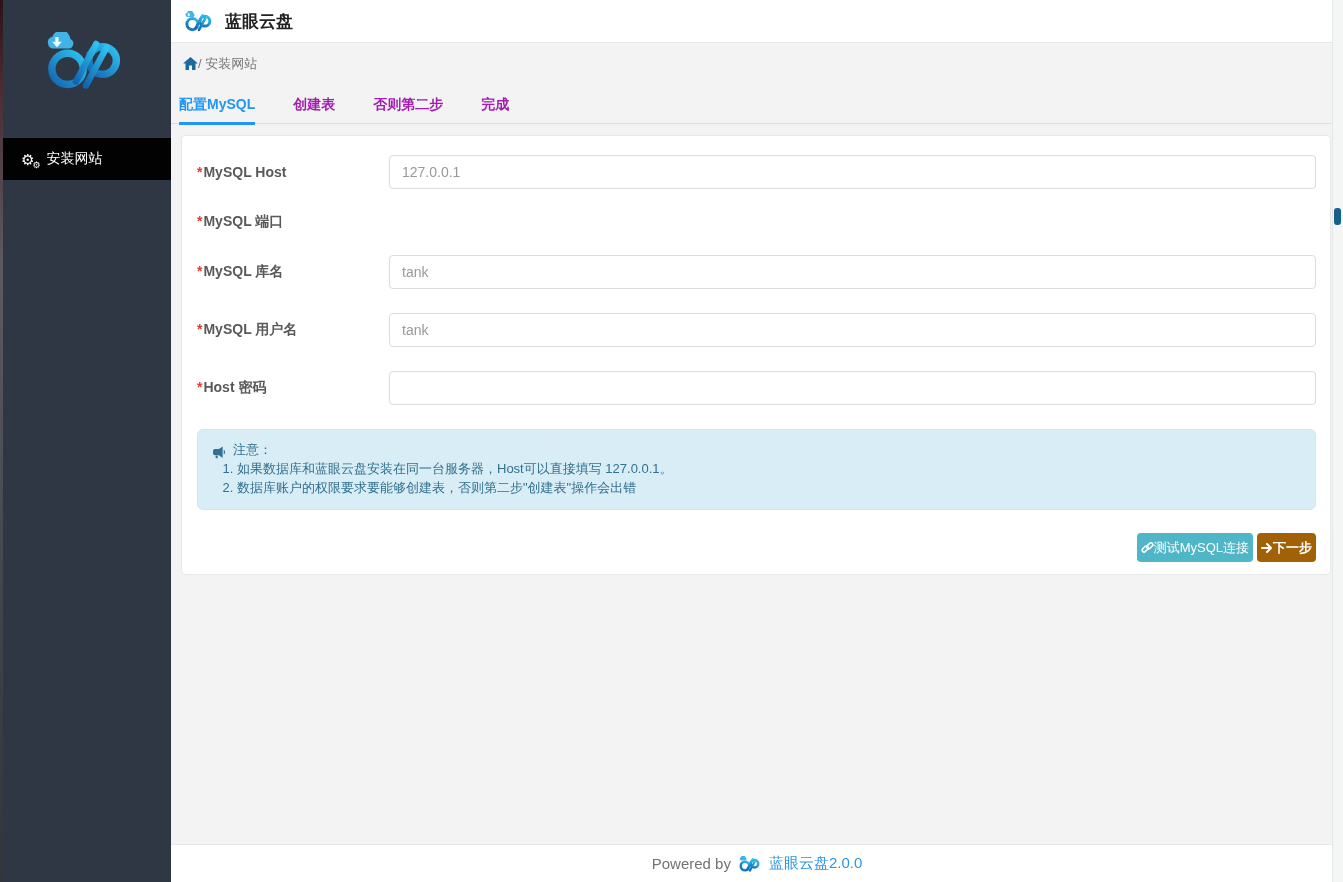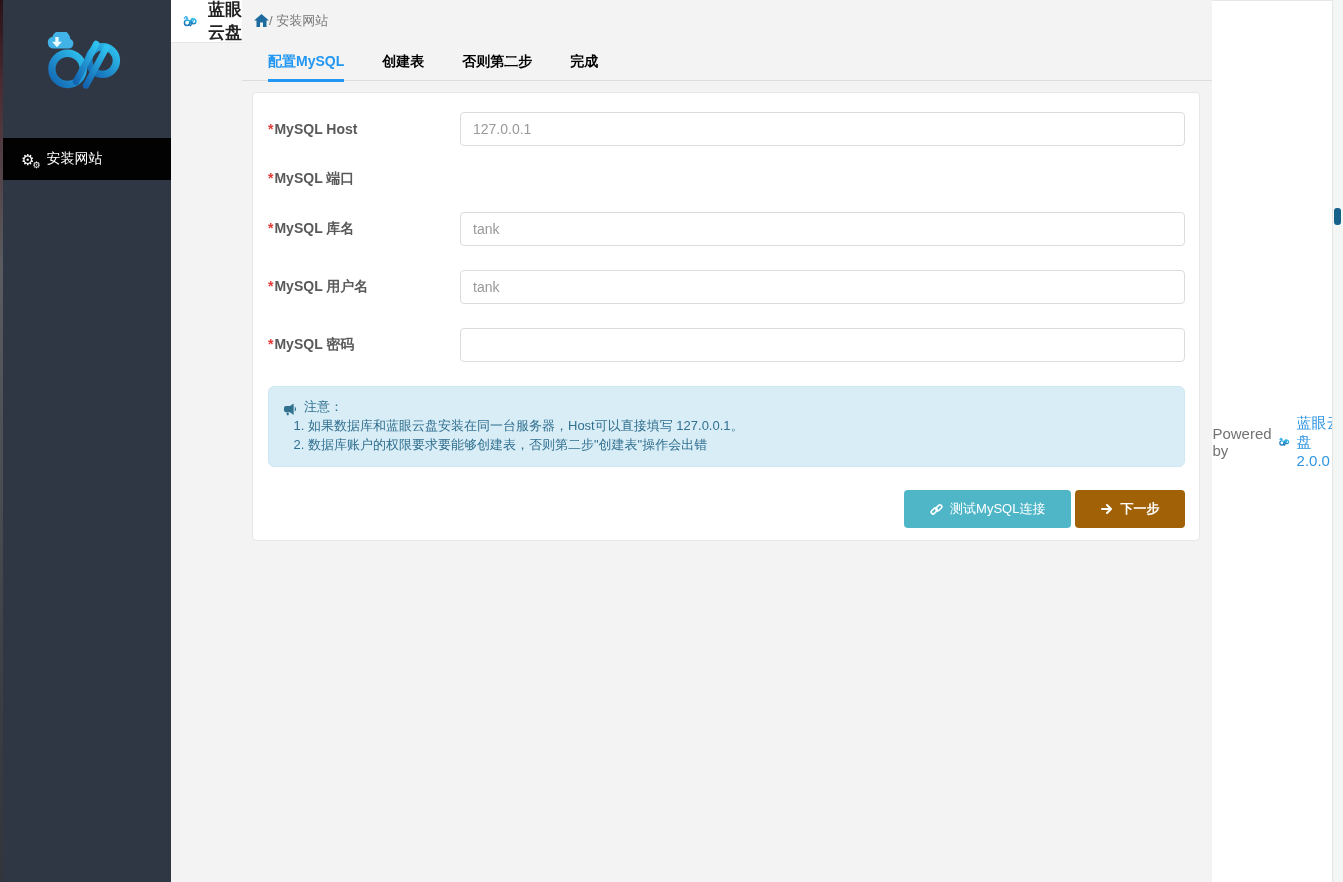--- a/index.html
+++ b/index.html
@@ -37,21 +37,21 @@
     font-size: 14px;
     cursor: pointer;
   }
   .cogs { position: relative; font-size: 15px; line-height: 1; color:#fff; }
   .cog-sm { position: absolute; font-size: 9px; right: -6px; bottom: -3px; }
 
   
   .main {
     margin-left: 171px;
     height: 882px;
-    display: flex; flex-direction: row;
+    display: flex; flex-direction: column;
   }
   .header {
     height: 43px; flex: 0 0 43px;
     background: #fff;
     border-bottom: 1px solid #e7e7e7;
     display: flex; align-items: center;
     padding-left: 11px; gap: 9px;
   }
   .header-title { font-size: 17px; font-weight: bold; color: #212121; }
 
@@ -60,29 +60,29 @@
   .breadcrumb {
     height: 41px;
     display: flex; align-items: center;
     padding-left: 12px; 
     font-size: 13px; color: #777;
   }
   .home-link { display: flex; align-items: center; cursor: pointer; }
 
   .tabs {
     display: flex;
-    padding-left: 26px;
+    padding-left: 8px;
     border-bottom: 1px solid #dddddd;
     height: 40px;
   }
   .tab {
     display: flex; align-items: center;
     margin-right: 38px;
     font-size: 14px; font-weight: bold;
-    color: #000000;
+    color: #a21caf;
     border-bottom: 3px solid transparent;
     padding-top: 3px;
     margin-bottom: -2px;
     cursor: pointer;
   }
   .tab.active { color: #2196f3; border-bottom-color: #2196f3; }
 
   .card {
     margin: 11px 12px 0 10px;
     background: #fff;
@@ -121,26 +121,26 @@
     line-height: 19px;
   }
   .alert-title { display: flex; align-items: flex-end; gap: 6px; }
   .alert ol { margin: 0; padding-left: 24px; }
 
   .btn-row {
     margin-top: 23px;
     display: flex; justify-content: flex-end; gap: 4px;
   }
   .btn {
-    height: 38px;
+    height: 29px;
     border: none; border-radius: 4px;
     color: #fff; font-size: 13px;
     font-family: "Liberation Sans", sans-serif;
-    display: flex; align-items: center; gap: 7px;
-    padding: 0 26px;
+    display: flex; align-items: center; 
+    padding: 0 4px;
     cursor: pointer;
   }
   .btn-test { background: #4fb6c8; }
   .btn-next { background: #a16207; font-weight: bold; }
 
   
   .footer {
     flex: 0 0 38px;
     background: #fff;
     border-top: 1px solid #e7e7e7;
@@ -244,21 +244,21 @@
         <label class="form-label"><span class="req">*</span><span>MySQL 库名</span></label>
         <input class="form-input" type="text" placeholder="tank" style="">
       </div>
 
       <div class="form-row">
         <label class="form-label"><span class="req">*</span><span>MySQL 用户名</span></label>
         <input class="form-input" type="text" placeholder="tank" style="">
       </div>
 
       <div class="form-row">
-        <label class="form-label"><span class="req">*</span><span>MySQL 密码</span></label>
+        <label class="form-label"><span class="req">*</span><span>Host 密码</span></label>
         <input class="form-input" type="password" placeholder="" style="">
       </div>
 
       <div class="alert">
         <div class="alert-title">
           <svg width="14" height="13" viewBox="0 0 16 14">
             <path d="M11 0 v13.2 l-4.2-3.2 H2.2 A2.2 2.2 0 0 1 0 7.8 V5.2 A2.2 2.2 0 0 1 2.2 3 h4.6 z" fill="#31708f"></path>
             <path d="M12.3 3.6 a4.2 4.2 0 0 1 0 6 z" fill="#31708f"></path>
             <rect x="3" y="10.5" width="2.4" height="3.2" rx="1" fill="#31708f"></rect>
           </svg>

